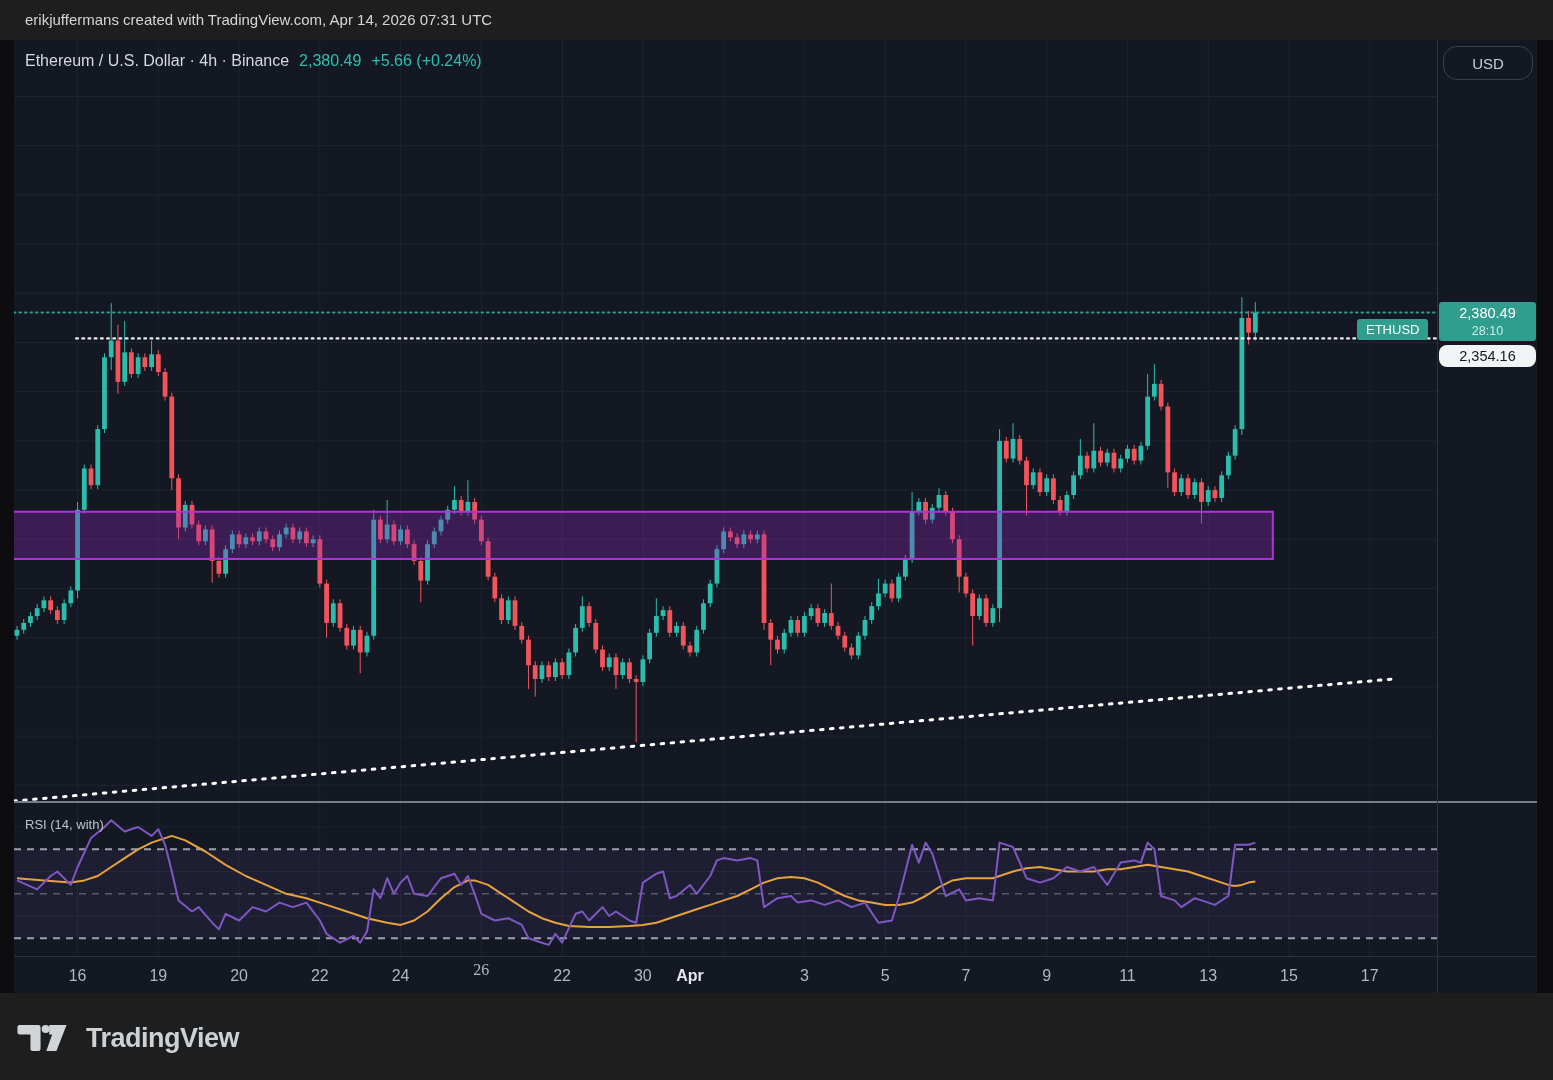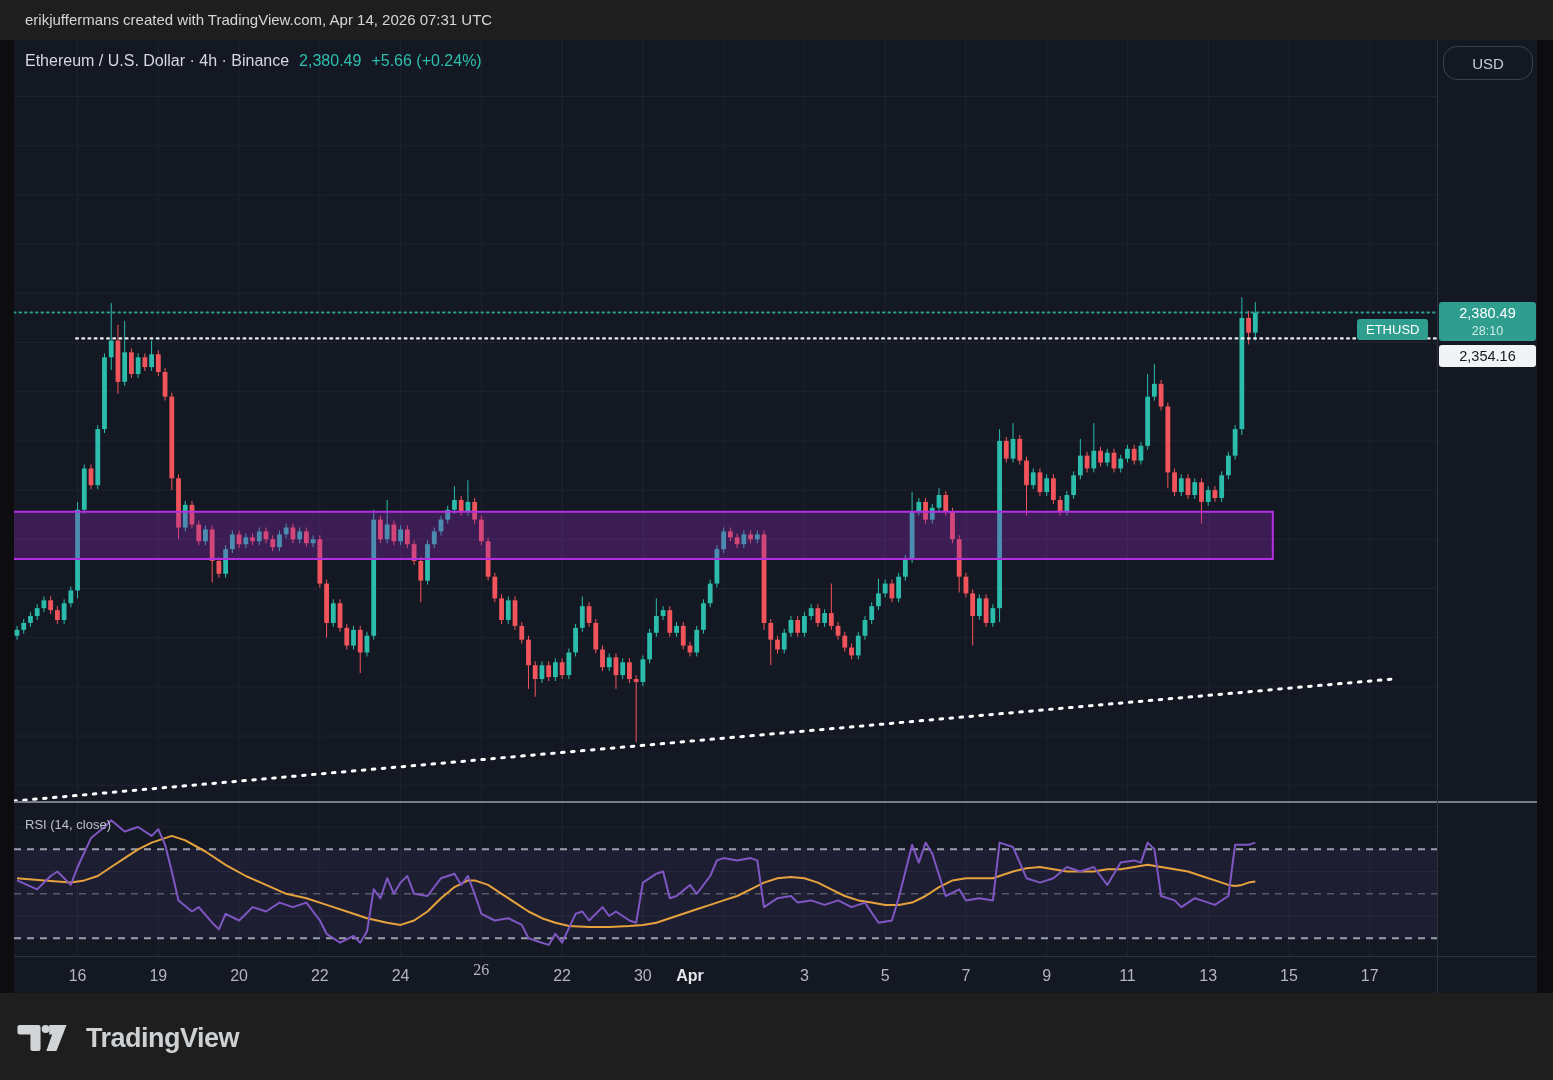--- a/index.html
+++ b/index.html
@@ -24,21 +24,21 @@
   .time-label{position:absolute;top:967px;width:40px;text-align:center;font-size:16px;color:#b2b6bf;}
   .time-label.major{color:#e4e6ea;font-weight:bold;}
   #usd-button{left:1443px;top:46px;width:90px;height:34px;border:1px solid #3b404c;border-radius:14px;
     color:#c7ccd5;font-size:15px;text-align:center;line-height:34px;background:transparent;box-sizing:border-box;}
   #ethusd-badge{left:1357px;top:302px;height:21px;line-height:21px;padding:0 9px;border-radius:3px;
     background:#2f9e8f;color:#ffffff;font-size:13px;margin-top:17px;}
   #price-badge{left:1439px;top:302px;width:97px;border-radius:3px;background:#2f9e8f;color:#fff;
     text-align:center;padding:1px 0 2px 0;}
   #price-badge .p{font-size:14.5px;line-height:20px;}
   #price-badge .c{font-size:12.5px;line-height:16px;color:rgba(255,255,255,0.78);}
-  #level-badge{left:1439px;top:345px;width:97px;height:22px;border-radius:3px;background:#f2f3f5;
+  #level-badge{left:1439px;top:345px;width:97px;height:22px;border-radius:8px;background:#f2f3f5;
     color:#14181f;font-size:14.5px;line-height:22px;text-align:center;}
   #bottom-strip{left:0;top:993px;width:1553px;height:87px;background:#1e1e1e;}
   #logo{left:16px;top:1019px;display:flex;align-items:center;gap:18px;}
   #logo .brand{font-size:27px;font-weight:bold;color:#ced1d4;letter-spacing:-0.5px;}
 </style>
 </head>
 <body>
 
 <div id="topbar" class="abs">
   <span>erikjuffermans created with TradingView.com, Apr 14, 2026 07:31 UTC</span>
@@ -463,21 +463,21 @@
     <line x1="0" y1="853.75" x2="1423" y2="853.75" stroke="#565b68" stroke-width="1.5" stroke-dasharray="7 6"></line>
     <line x1="0" y1="898.25" x2="1423" y2="898.25" stroke="#9aa0ac" stroke-width="2" stroke-dasharray="7 6"></line>
     <polyline points="3.0,838.2 29.9,840.4 56.8,842.6 70.3,840.4 83.8,836.0 97.2,827.0 110.7,818.1 124.1,809.3 137.6,802.6 151.1,798.1 157.8,795.9 171.3,800.4 191.4,811.5 211.6,824.8 231.8,836.0 252.0,844.9 272.2,853.8 292.4,858.2 312.6,864.9 332.8,871.5 353.0,878.2 373.2,882.7 386.6,884.9 400.1,880.5 413.5,871.5 427.0,858.2 440.5,847.1 453.9,840.4 460.6,840.4 474.1,844.9 487.6,853.8 501.0,862.6 514.5,871.5 527.9,878.2 541.4,882.7 554.9,886.0 575.1,887.1 595.2,887.1 615.4,886.0 628.9,884.9 642.4,882.7 655.8,878.2 669.3,873.8 682.7,869.3 696.2,864.9 709.7,860.4 723.1,856.0 736.6,849.3 750.0,842.6 763.5,838.2 777.0,837.1 790.4,838.2 803.9,842.6 817.3,849.3 830.8,856.0 844.3,860.4 857.7,862.6 871.2,864.9 884.6,864.9 898.1,862.6 911.6,856.0 925.0,847.1 938.5,840.4 951.9,838.2 965.4,838.2 978.9,838.2 985.6,836.0 999.0,831.5 1012.5,828.2 1026.0,827.0 1039.4,829.3 1052.9,831.5 1066.3,831.5 1079.8,831.5 1093.3,829.3 1106.7,829.3 1120.2,827.0 1133.6,824.8 1147.1,827.0 1160.6,829.3 1174.0,831.5 1187.5,836.0 1200.9,840.4 1214.4,844.9 1221.1,846.0 1227.9,844.9 1234.6,842.6 1241.3,841.5" fill="none" stroke="#e6a23c" stroke-width="2" stroke-linejoin="round"></polyline>
     <polyline points="3.0,840.4 23.2,849.3 36.7,836.0 43.4,831.5 56.8,844.9 63.6,827.0 77.0,798.1 90.5,787.0 97.2,780.3 110.7,791.5 124.1,787.0 137.6,795.9 144.3,789.2 151.1,804.8 157.8,831.5 164.5,860.4 178.0,871.5 184.7,867.1 198.2,882.7 204.9,889.4 211.6,873.8 225.1,880.5 238.6,867.1 252.0,871.5 265.5,862.6 278.9,867.1 292.4,862.6 305.9,880.5 312.6,893.8 326.0,902.7 339.5,896.0 346.2,902.7 353.0,891.6 359.7,849.3 366.4,858.2 373.2,838.2 379.9,853.8 386.6,842.6 393.3,836.0 400.1,853.8 413.5,856.0 427.0,838.2 440.5,833.7 447.2,844.9 453.9,836.0 460.6,853.8 467.4,873.8 480.8,880.5 494.3,878.2 507.8,884.9 514.5,898.3 527.9,902.7 534.7,904.9 541.4,893.8 548.1,902.7 561.6,873.8 568.3,871.5 575.1,880.5 588.5,867.1 595.2,876.0 602.0,871.5 615.4,880.5 622.2,882.7 628.9,842.6 642.4,833.7 649.1,831.5 655.8,858.2 662.5,856.0 676.0,844.9 682.7,853.8 696.2,836.0 702.9,820.4 709.7,818.1 723.1,820.4 736.6,818.1 743.3,820.4 750.0,867.1 763.5,858.2 777.0,856.0 783.7,862.6 797.1,860.4 810.6,864.9 824.1,860.4 837.5,867.1 851.0,862.6 864.4,882.7 877.9,880.5 884.6,858.2 891.4,831.5 898.1,804.8 904.8,822.6 911.6,802.6 918.3,813.7 931.7,856.0 945.2,849.3 951.9,860.4 965.4,858.2 978.9,860.4 985.6,802.6 999.0,807.0 1012.5,838.2 1026.0,842.6 1039.4,838.2 1052.9,827.0 1066.3,831.5 1079.8,827.0 1093.3,844.9 1106.7,822.6 1120.2,820.4 1126.9,822.6 1133.6,802.6 1140.4,809.3 1147.1,856.0 1160.6,860.4 1167.3,867.1 1180.8,858.2 1187.5,860.4 1200.9,864.9 1214.4,856.0 1221.1,804.8 1234.6,804.8 1241.3,802.6" fill="none" stroke="#7e57c2" stroke-width="2" stroke-linejoin="round"></polyline>
   </svg>
 
 <div id="legend" class="abs">
   <span>Ethereum / U.S. Dollar · 4h · Binance</span><span class="val">2,380.49</span><span class="val">+5.66 (+0.24%)</span>
 </div>
 
-<div id="rsi-label" class="abs">RSI (14, close)</div>
+<div id="rsi-label" class="abs">RSI (14, with)</div>
 
 <div id="pane-separator" class="abs"></div>
 <div id="axis-border" class="abs"></div>
 <div id="timeaxis-border" class="abs"></div>
 
 <div id="price-axis" class="abs" style="left:1437px;top:40px;width:100px;height:916px;"></div>
 <div id="usd-button" class="abs">USD</div>
 
 <div id="time-axis" class="abs" style="left:14px;top:956px;width:1423px;height:37px;">
     <div class="time-label" style="left: 43.57px; top: 11px; position: absolute;">16</div>

